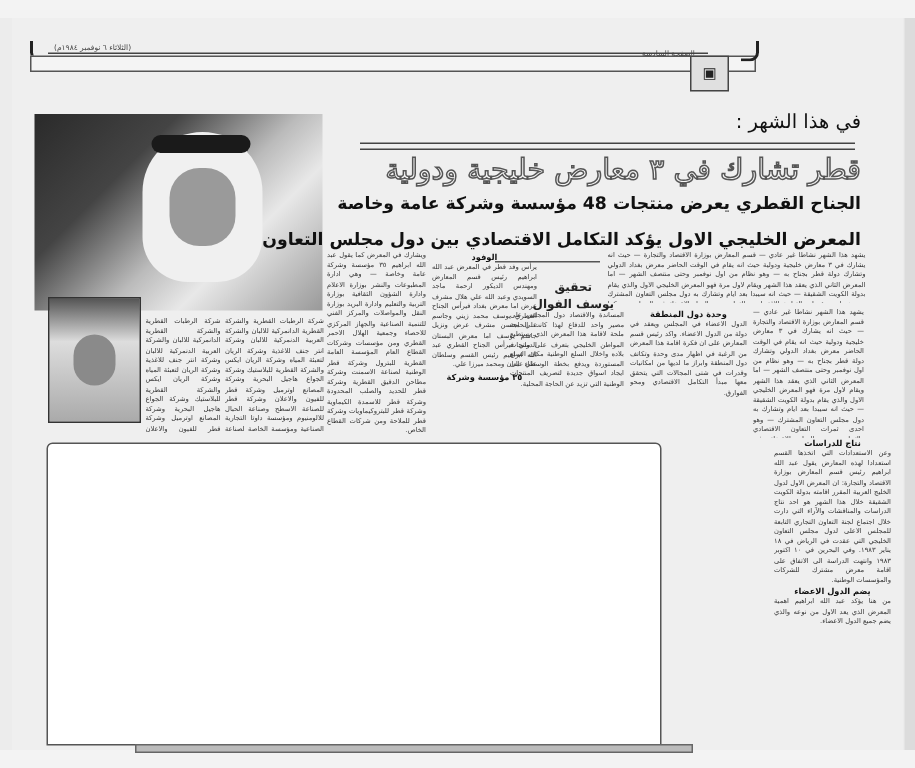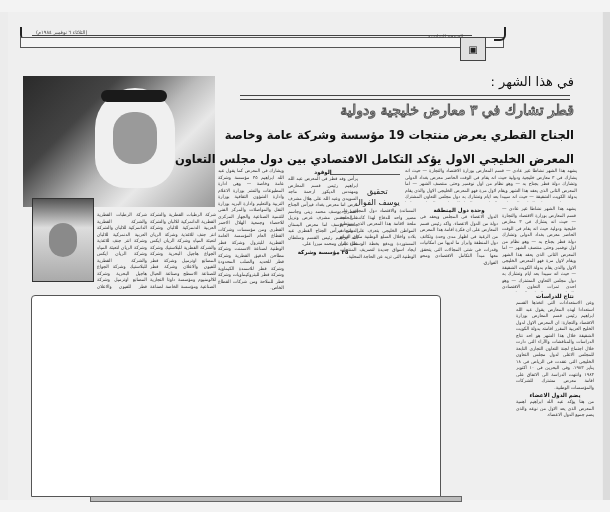--- a/index.html
+++ b/index.html
@@ -8,31 +8,31 @@
   .paper-inner{position:absolute;left:8px;top:0;width:594px;height:488px;background:#efefef;}
   .header-rule{position:absolute;left:20px;top:37px;width:482px;height:9px;border:1px solid #555;background:#f4f4f4;}
   .header-line{position:absolute;left:32px;top:35px;width:440px;height:1px;background:#444;}
   .hook-left{position:absolute;left:20px;top:27px;width:10px;height:12px;border-left:2px solid #222;border-bottom:2px solid #222;border-radius:0 0 0 6px;}
   .hook-right{position:absolute;left:494px;top:27px;width:10px;height:12px;border-right:2px solid #222;border-bottom:2px solid #222;border-radius:0 0 6px 0;}
   .date-text{position:absolute;left:36px;top:29px;font-size:5px;color:#444;direction:rtl;}
   .section-text{position:absolute;left:428px;top:33px;font-size:5px;color:#444;direction:rtl;}
   .logo-box{position:absolute;left:460px;top:37px;width:24px;height:22px;border:1px solid #444;background:#e0e0e0;display:flex;align-items:center;justify-content:center;font-size:10px;color:#222;}
   .kicker{position:absolute;right:36px;top:74px;font-size:13px;font-weight:normal;color:#111;direction:rtl;}
   .kicker-rule{position:absolute;left:240px;top:95px;width:330px;height:3px;border-top:1px solid #444;border-bottom:1px solid #444;}
-  .headline{position:absolute;right:36px;top:102px;width:360px;text-align:right;font-size:14px;color:#f5f5f5;-webkit-text-stroke:1px #555;letter-spacing:1px;direction:rtl;}
+  .headline{position:absolute;right:36px;top:102px;width:360px;text-align:right;font-size:19px;color:#f5f5f5;-webkit-text-stroke:1px #555;letter-spacing:1px;direction:rtl;}
   .sub1,.sub2{position:absolute;right:36px;width:370px;text-align:right;font-size:11.5px;font-weight:bold;color:#111;direction:rtl;white-space:nowrap;}
   .sub1{top:128px;}
   .sub2{top:152px;}
   .photo-main{position:absolute;left:23px;top:76px;width:192px;height:131px;background:linear-gradient(135deg,#2a2a2a 0%,#444 30%,#bbb 55%,#e8e8e8 70%,#999 100%);}
   .photo-main .head{position:absolute;left:72px;top:12px;width:80px;height:100px;border-radius:40px 40px 30px 30px;background:#f0f0f0;}
   .photo-main .face{position:absolute;left:90px;top:36px;width:44px;height:52px;border-radius:20px;background:#9a9a9a;}
   .photo-main .band{position:absolute;left:78px;top:14px;width:66px;height:12px;border-radius:8px;background:#1a1a1a;}
   .photo-small{position:absolute;left:32px;top:198px;width:60px;height:82px;background:linear-gradient(180deg,#555 0%,#ddd 35%,#aaa 100%);border:1px solid #333;}
   .photo-small .face{position:absolute;left:16px;top:24px;width:28px;height:34px;border-radius:14px;background:#8a8a8a;}
-  .byline{position:absolute;left:355px;top:186px;font-size:8px;font-weight:normal;color:#222;text-align:center;direction:rtl;line-height:11px;}
+  .byline{position:absolute;left:355px;top:186px;font-size:8px;font-weight:bold;color:#222;text-align:center;direction:rtl;line-height:11px;}
   .byline-rule{position:absolute;left:330px;top:174px;width:70px;height:1px;background:#555;}
   .col{position:absolute;font-size:4.5px;line-height:6.5px;color:#333;text-align:justify;direction:rtl;overflow:hidden;}
   .col .hd{font-weight:bold;text-align:center;font-size:5.5px;line-height:8px;color:#111;}
   .blank{position:absolute;left:31px;top:295px;width:408px;height:200px;background:#ffffff;border:1px solid #555;border-radius:4px 4px 0 0;}
   .bottom-strip{position:absolute;left:90px;top:496px;width:370px;height:4px;background:#bbb;border:1px solid #666;}
   .right-edge{position:absolute;left:603px;top:12px;width:7px;height:488px;background:#dcdcdc;}
 </style>
 </head>
 <body>
 
@@ -51,21 +51,21 @@
 
 <div class="photo-main">
   <div class="head"></div>
   <div class="band"></div>
   <div class="face"></div>
 </div>
 
 <div class="kicker">في هذا الشهر :</div>
 <div class="kicker-rule"></div>
 <div class="headline">قطر تشارك في ٣ معارض خليجية ودولية</div>
-<div class="sub1">الجناح القطري يعرض منتجات 19 مؤسسة وشركة عامة وخاصة</div>
+<div class="sub1">الجناح القطري يعرض منتجات 48 مؤسسة وشركة عامة وخاصة</div>
 <div class="sub2">المعرض الخليجي الاول يؤكد التكامل الاقتصادي بين دول مجلس التعاون</div>
 
 <div class="byline-rule"></div>
 <div class="byline">
   <div>تحقيق</div>
   <div>يوسف الفوال</div>
 </div>
 
 <div class="col" style="left:405px;top:168px;width:172px;height:34px;">
   <div>يشهد هذا الشهر نشاطا غير عادي — قسم المعارض بوزارة الاقتصاد والتجارة — حيث انه يشارك في ٣ معارض خليجية ودولية حيث انه يقام في الوقت الحاضر معرض بغداد الدولي وتشارك دولة قطر بجناح به — وهو نظام من اول نوفمبر وحتى منتصف الشهر — اما المعرض الثاني الذي يعقد هذا الشهر ويقام لاول مرة فهو المعرض الخليجي الاول والذي يقام بدولة الكويت الشقيقة — حيث انه سيبدا بعد ايام وتشارك به دول مجلس التعاون المشترك — وهو احدى ثمرات التعاون الاقتصادي والتجاري بين الدول الاعضاء في المجلس — كما تشارك دولة قطر في معرض البحرين الدولي الذي يقام في الفترة من ٢٧ نوفمبر الى ١٠ ديسمبر القادم.</div>

